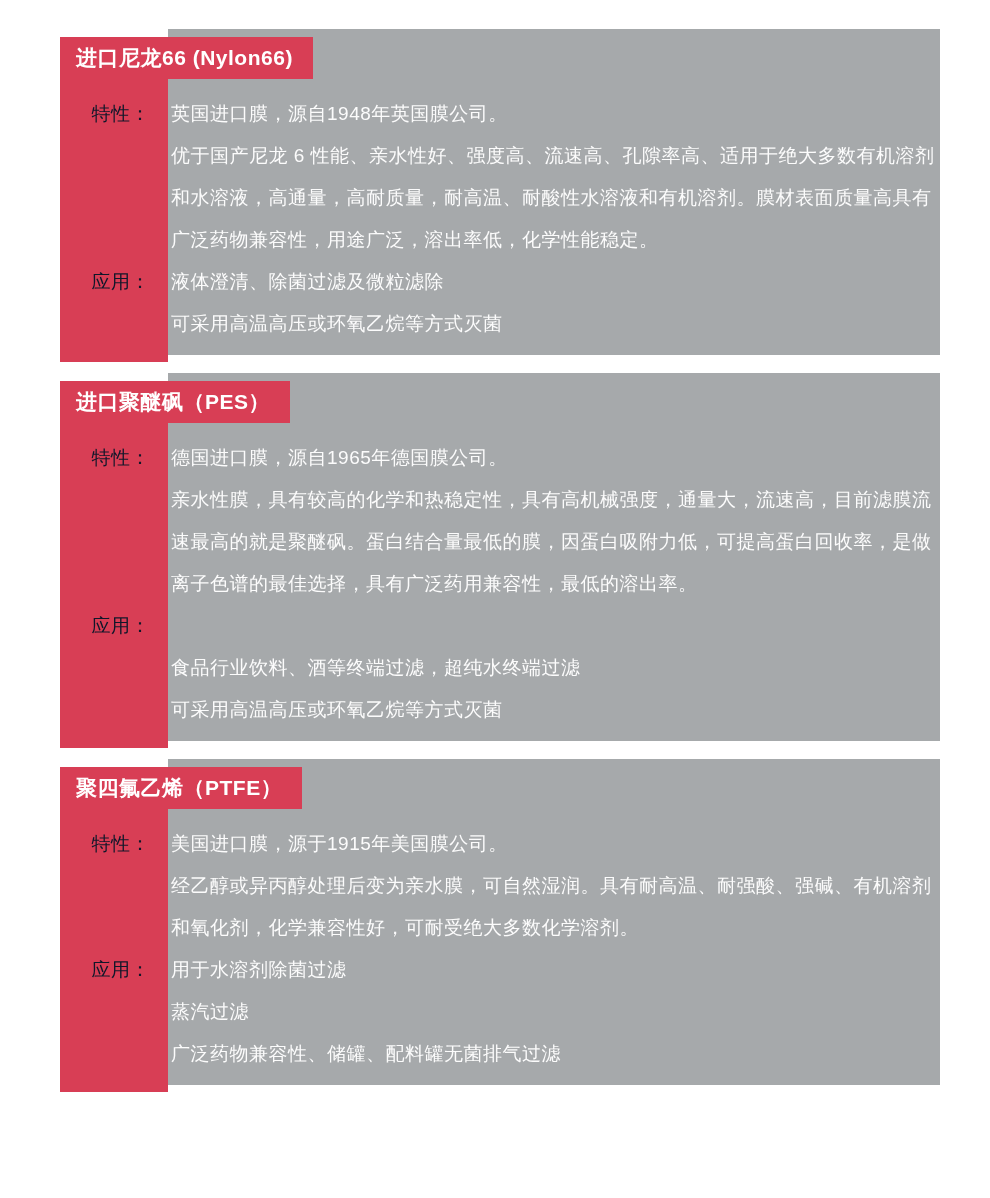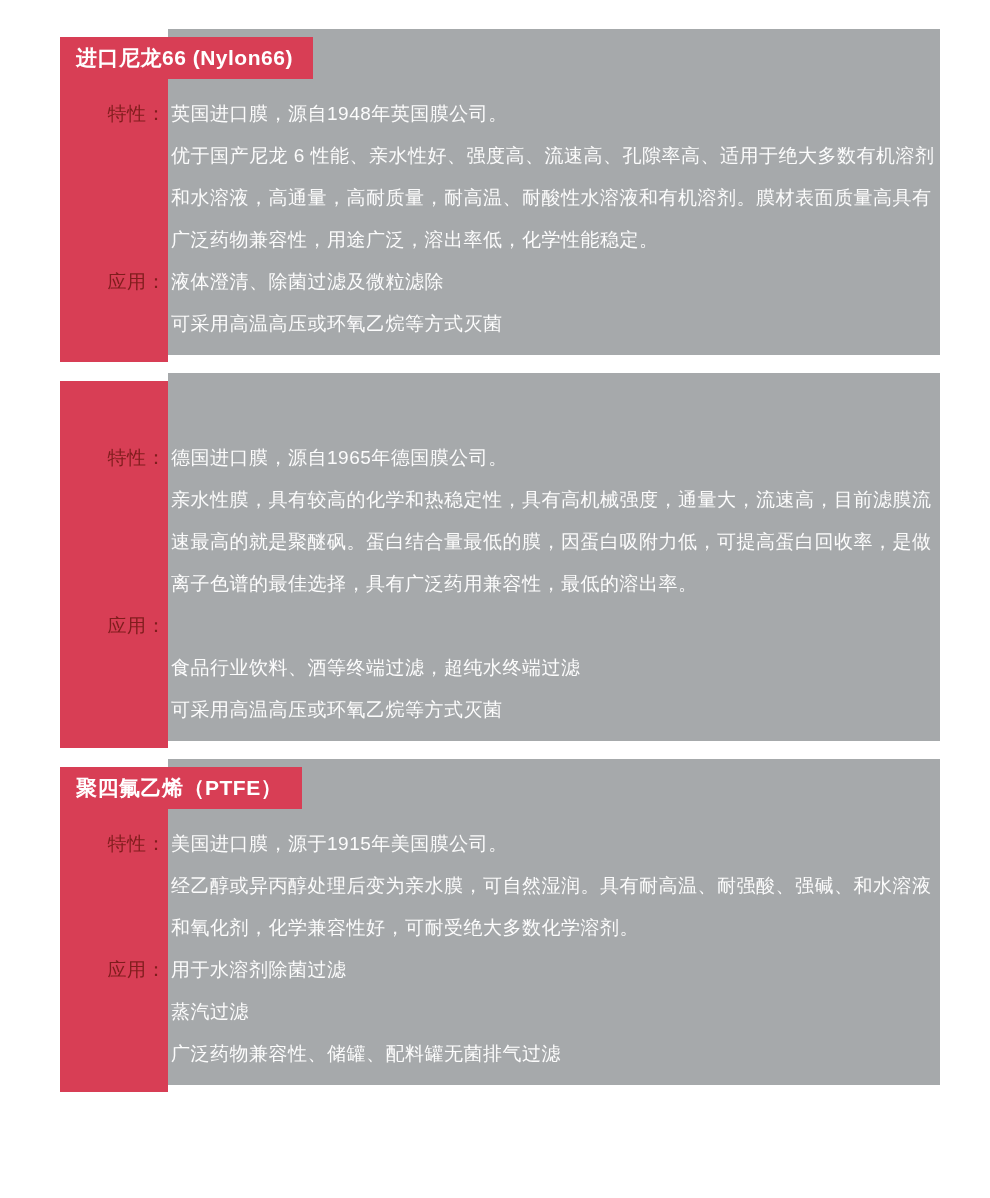--- a/index.html
+++ b/index.html
@@ -62,22 +62,22 @@
     line-height: 42px;
     font-size: 19px;
     color: #fcfcfc;
     letter-spacing: 0.5px;
   }
   .row .label {
     flex: 0 0 108px;
     width: 108px;
     box-sizing: border-box;
     text-align: right;
-    padding-right: 2px;
-    color: #7f1d1d;
+    padding-right: 18px;
+    color: #0f172a;
     white-space: nowrap;
   }
   .row .text {
     flex: 1;
     padding-left: 3px;
     white-space: nowrap;
   }
 </style>
 </head>
 <body>
@@ -112,20 +112,23 @@
       </div>
       <div class="row">
         <span class="label"></span>
         <span class="text">可采用高温高压或环氧乙烷等方式灭菌</span>
       </div>
     </div>
   </section>
 
   <section class="card">
     <div class="red-col"></div>
+    <div class="red-tab">
+      <span>进口聚醚砜（PES）</span>
+    </div>
     <div class="panel">
       <div class="row">
         <span class="label">特性：</span>
         <span class="text">德国进口膜，源自1965年德国膜公司。</span>
       </div>
       <div class="row">
         <span class="label"></span>
         <span class="text">亲水性膜，具有较高的化学和热稳定性，具有高机械强度，通量大，流速高，目前滤膜流</span>
       </div>
       <div class="row">
@@ -155,21 +158,21 @@
     <div class="red-tab">
       <span>聚四氟乙烯（PTFE）</span>
     </div>
     <div class="panel">
       <div class="row">
         <span class="label">特性：</span>
         <span class="text">美国进口膜，源于1915年美国膜公司。</span>
       </div>
       <div class="row">
         <span class="label"></span>
-        <span class="text">经乙醇或异丙醇处理后变为亲水膜，可自然湿润。具有耐高温、耐强酸、强碱、和水溶液</span>
+        <span class="text">经乙醇或异丙醇处理后变为亲水膜，可自然湿润。具有耐高温、耐强酸、强碱、有机溶剂</span>
       </div>
       <div class="row">
         <span class="label"></span>
         <span class="text">和氧化剂，化学兼容性好，可耐受绝大多数化学溶剂。</span>
       </div>
       <div class="row">
         <span class="label">应用：</span>
         <span class="text">用于水溶剂除菌过滤</span>
       </div>
       <div class="row">

